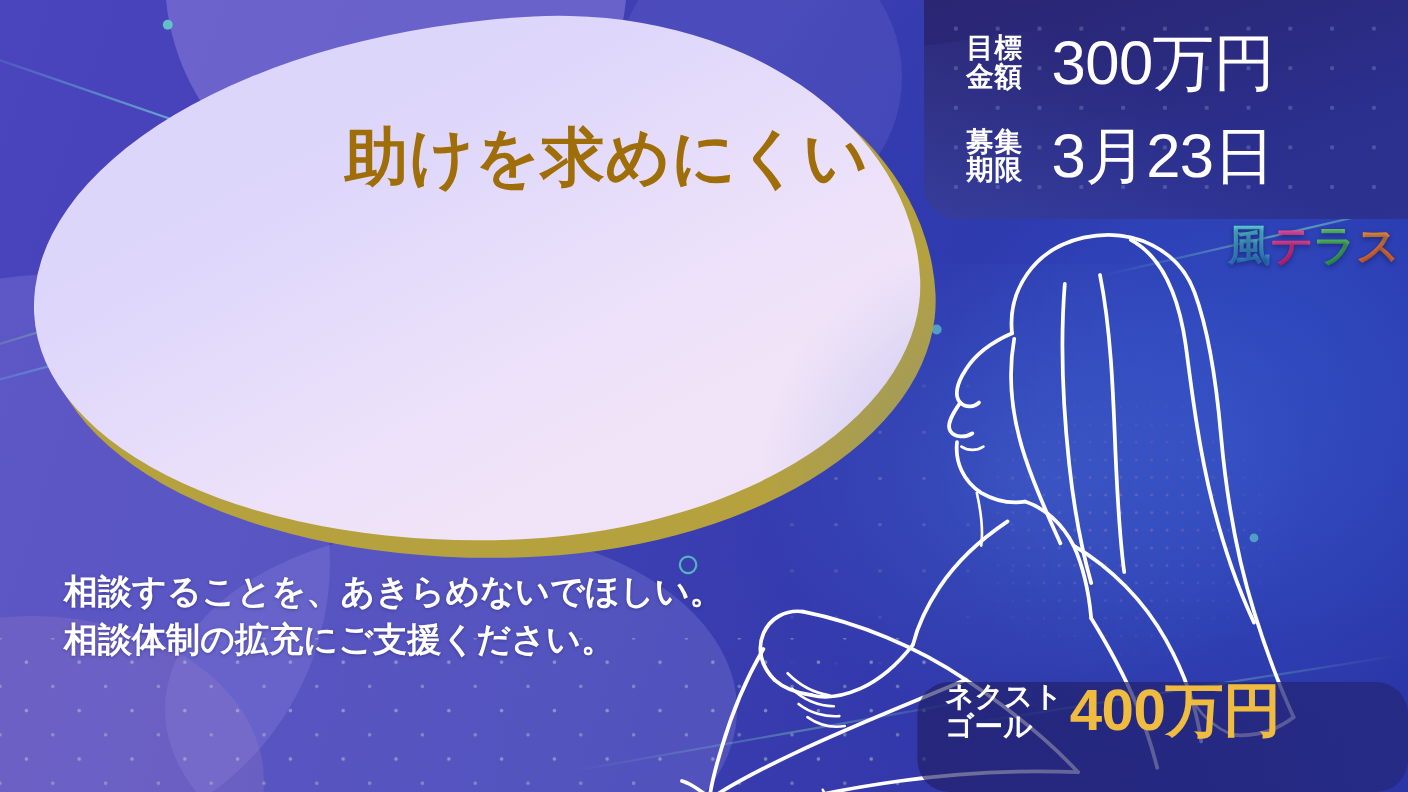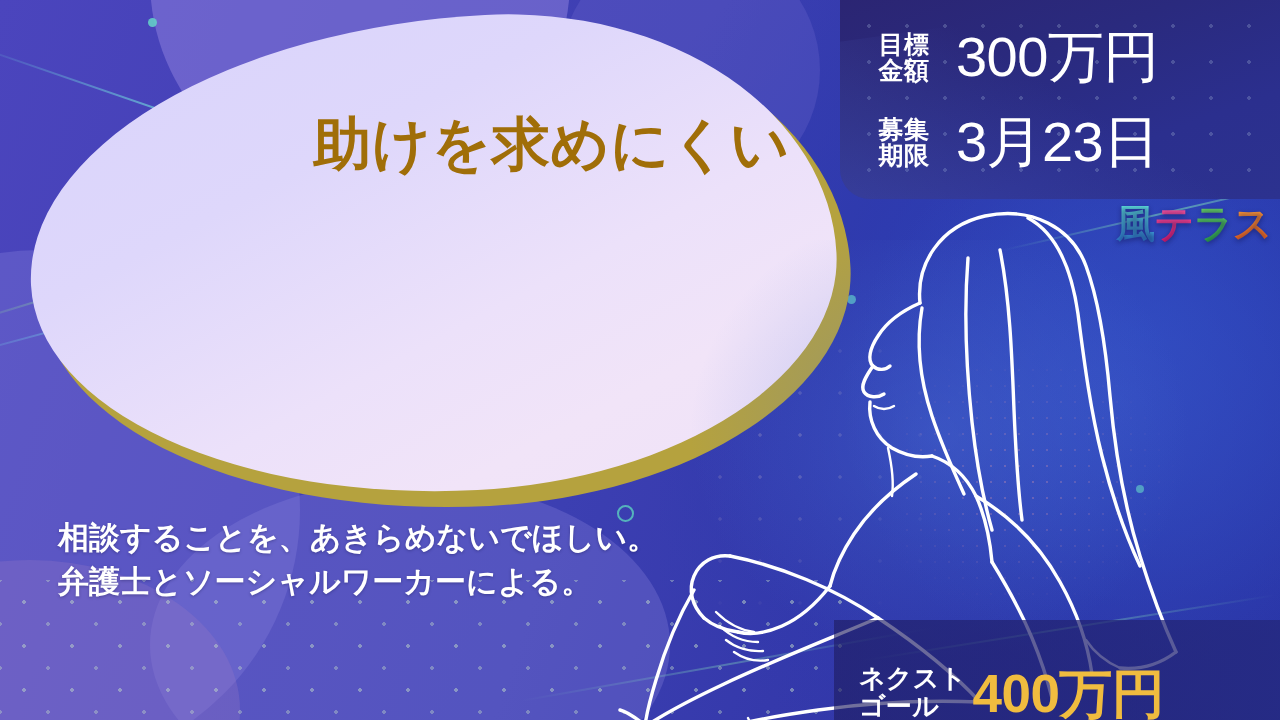--- a/index.html
+++ b/index.html
@@ -114,21 +114,21 @@
   .info-label span{display:block;}
   .info-value{
     color:#ffffff;font-weight:400;font-size:56px;line-height:1;
     letter-spacing:-.01em;margin-left:16px;white-space:nowrap;
   }
 
   
   .goal-panel{
     position:absolute;right:0;bottom:0;width:446px;height:100px;
     background:linear-gradient(100deg,rgba(30,28,96,.62) 0%,rgba(34,34,112,.72) 45%,rgba(36,40,124,.78) 100%);
-    display:flex;align-items:flex-end;
+    display:flex;align-items:flex-start;border-radius:29px;
   }
   .goal-label{
     color:#fff;font-weight:700;font-size:26px;line-height:1.05;
     margin-left:25px;letter-spacing:.01em;
   }
   .goal-label span{display:block;}
   .goal-value{
     color:#f0bc3f;font-weight:800;font-size:53px;line-height:1;
     margin-left:6px;letter-spacing:-.01em;white-space:nowrap;
   }
@@ -259,21 +259,21 @@
 
       <path d="M26 536 C16 528 8 522 0 520"></path>
 
       <path d="M556 462 C540 474 520 480 500 478"></path>
       <path class="thin" d="M500 478 C486 472 474 462 466 450"></path>
     </svg>
   </div>
 
   <div class="subcopy">
     <span class="ln">相談することを、あきらめないでほしい。</span>
-    <span class="ln">弁護士とソーシャルワーカーによる。</span>
+    <span class="ln">相談体制の拡充にご支援ください。</span>
   </div>
 
   <div class="info-panel">
     <div class="panel-dots"></div>
     <div class="sheen"></div>
     <div class="info-rows">
       <div class="info-row">
         <div class="info-label">
           <span>目標</span>
           <span>金額</span>

